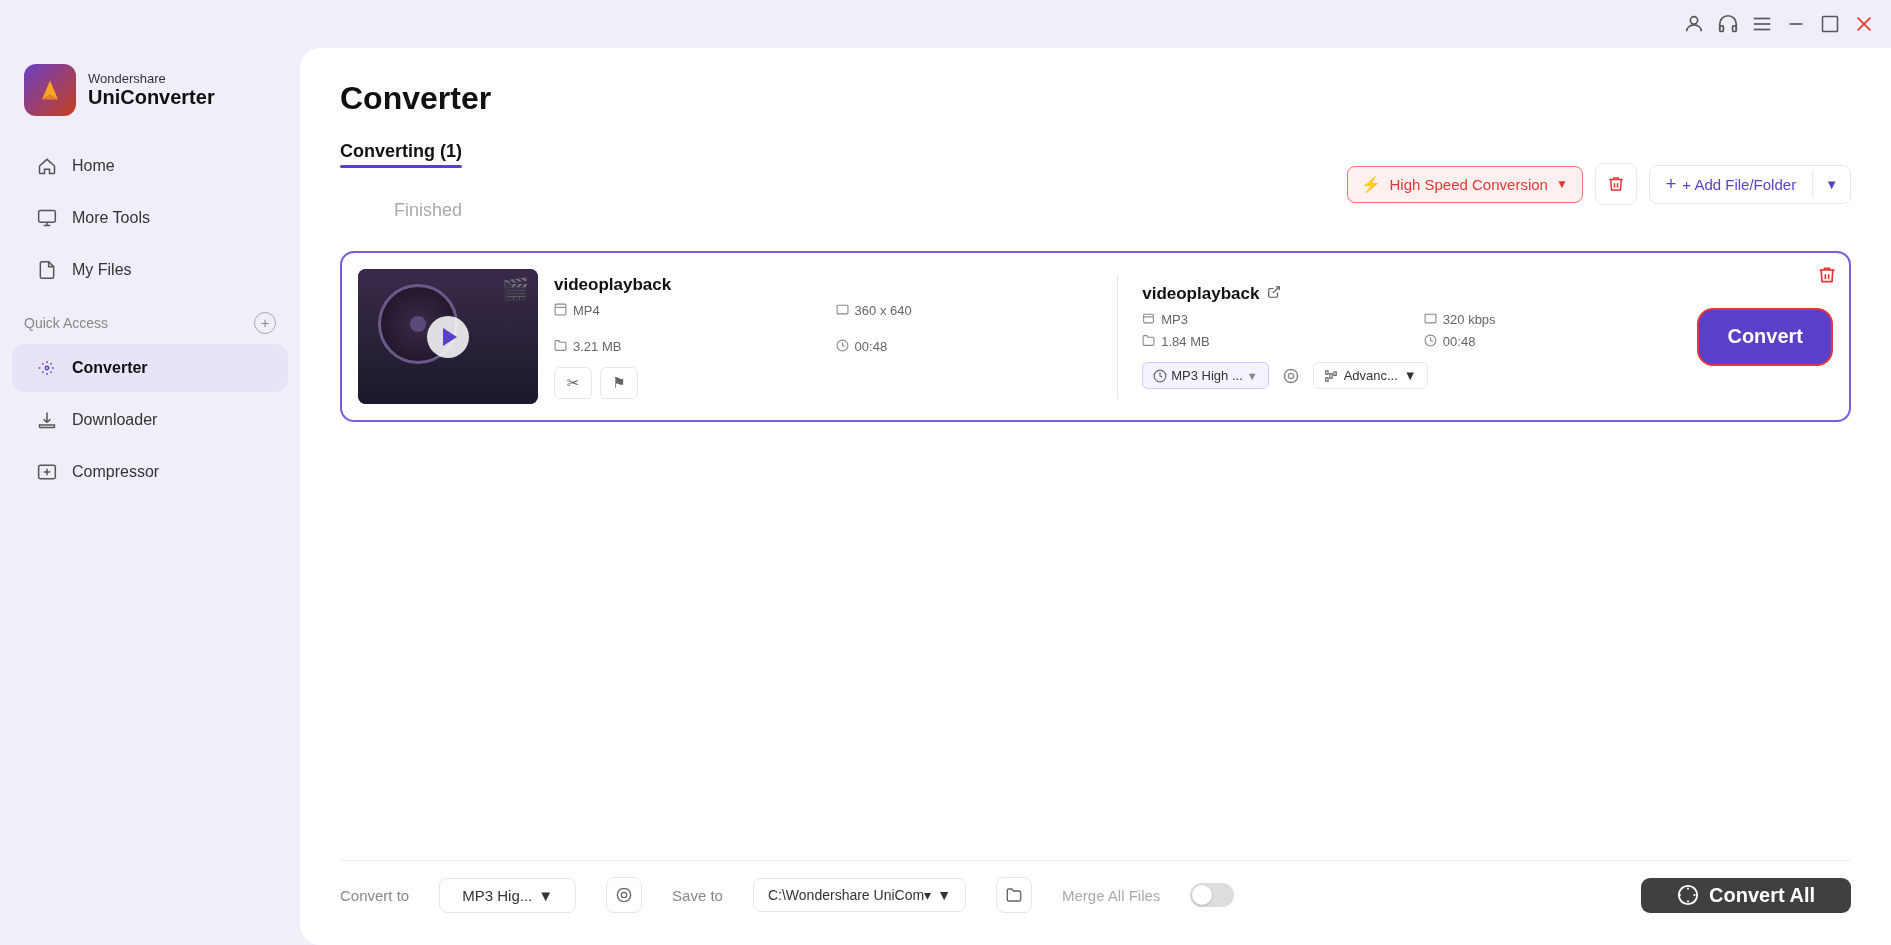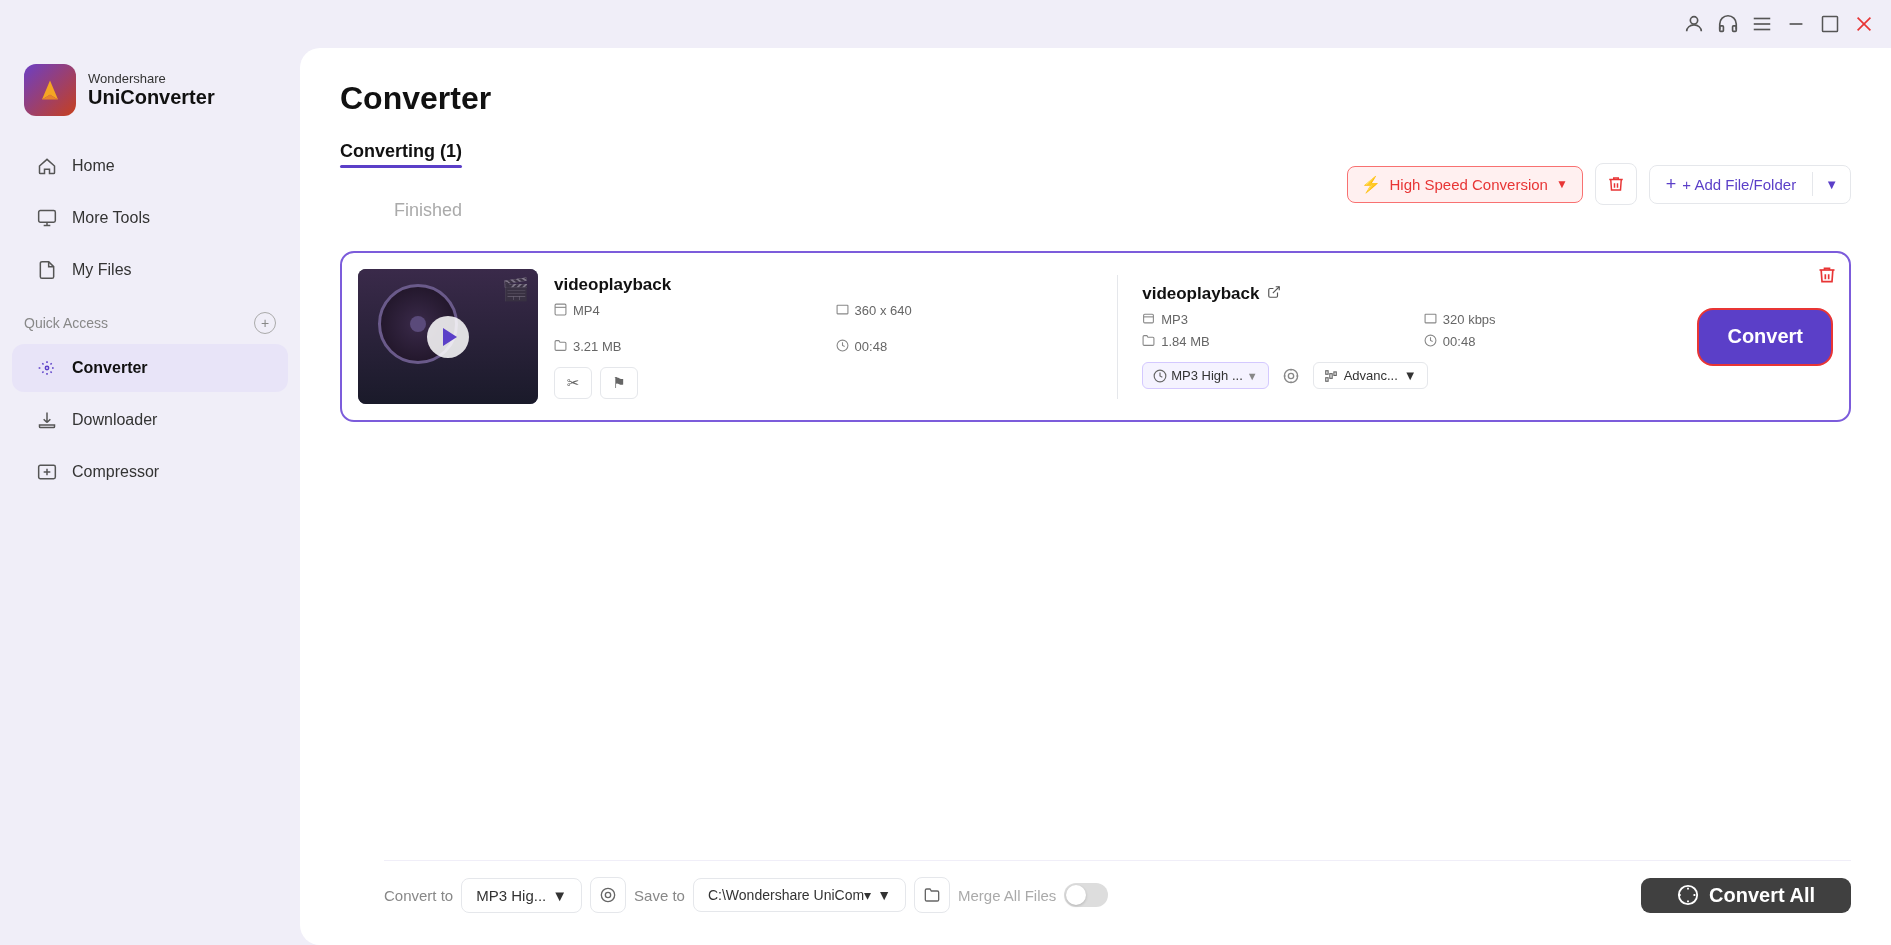--- a/index.html
+++ b/index.html
@@ -486,36 +486,35 @@
     .file-card {
       position: relative;
     }
 
     
     .bottom-bar {
       margin-top: auto;
       padding: 16px 0 0 0;
       display: flex;
       align-items: center;
-      gap: 8px;
+      gap: 30px;
       border-top: 1px solid #f0eef8;
-      margin-left: 44px;
     }
     .bottom-label {
       font-size: 15px;
       color: #888;
       white-space: nowrap;
     }
     .bottom-format-dropdown {
       display: flex;
       align-items: center;
       gap: 6px;
       border: 1.5px solid #e5e7eb;
       border-radius: 8px;
-      padding: 8px 14px;
+      padding: 8px 22px;
       background: #fff;
       font-size: 15px;
       color: #333;
       cursor: pointer;
     }
     .bottom-target-icon {
       width: 36px;
       height: 36px;
       border: 1.5px solid #e5e7eb;
       border-radius: 8px;

